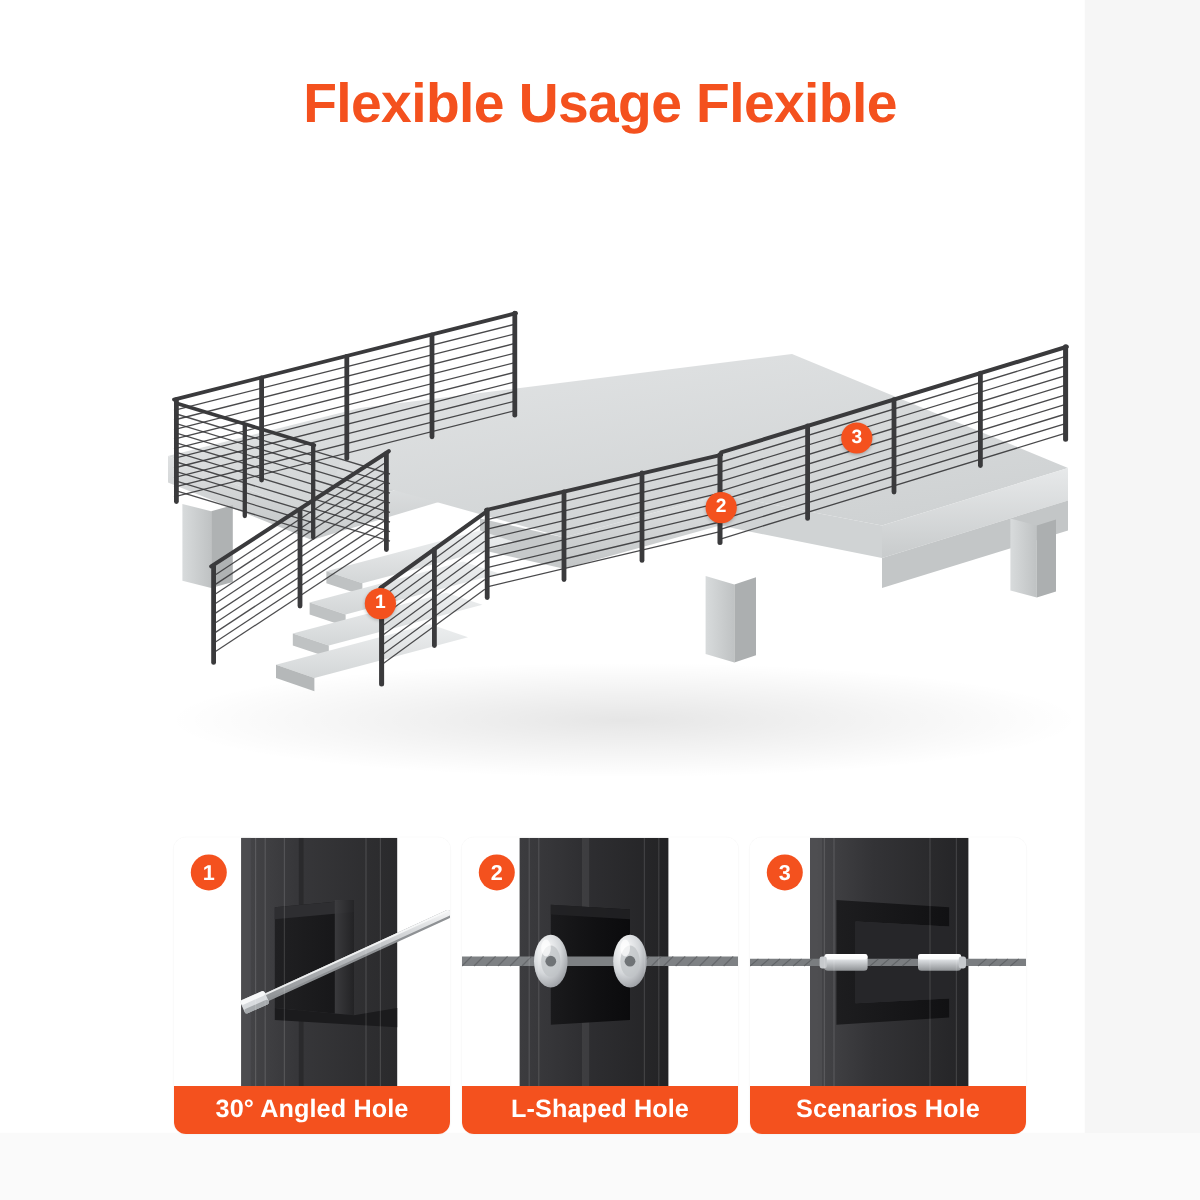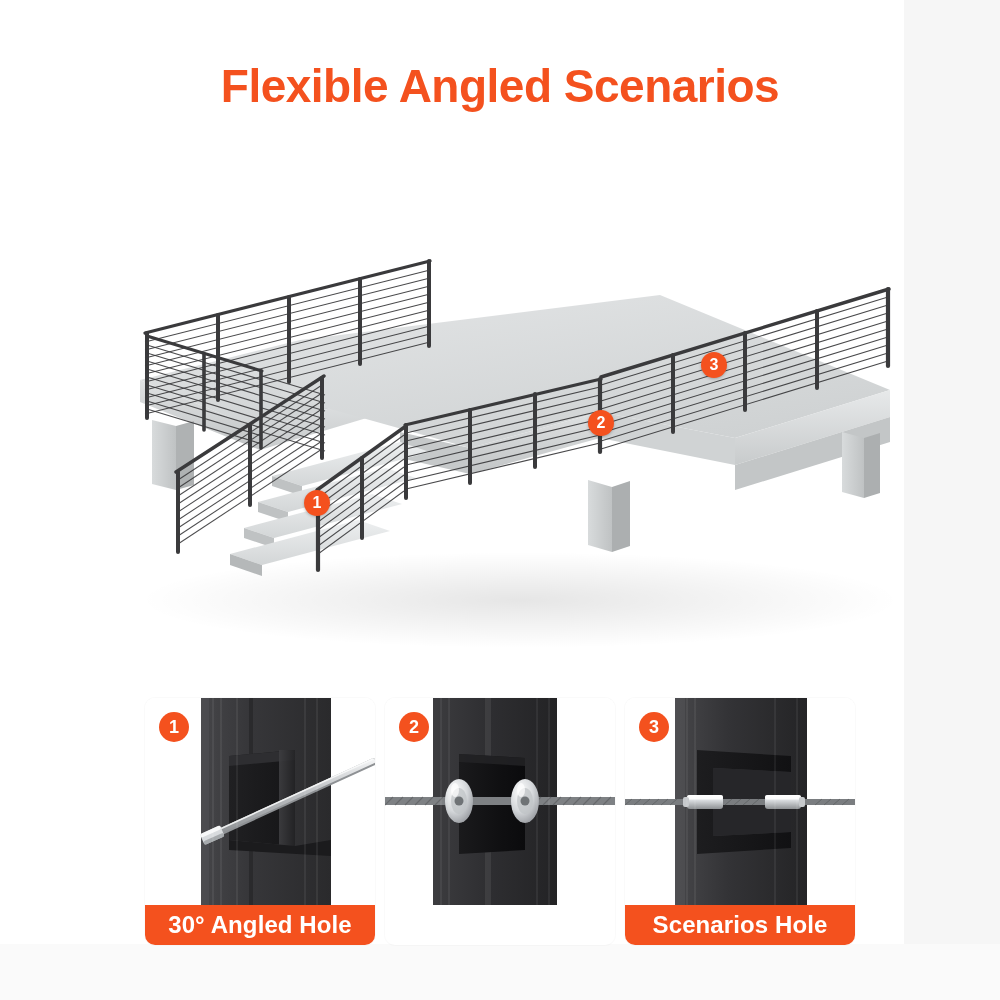--- a/index.html
+++ b/index.html
@@ -101,39 +101,39 @@
     background: #ffffff;
   }
   .card-photo svg { display: block; }
   .card .badge-card { left: 14px; top: 14px; z-index: 5; }
   .card-label {
     position: absolute;
     left: 0; right: 0; bottom: 0;
     height: 40px;
     background: #F4511E;
     color: #ffffff;
-    font-size: 24px;
+    font-size: 21px;
     font-weight: bold;
     display: flex;
     align-items: center;
     justify-content: center;
     letter-spacing: 0.1px;
     white-space: nowrap;
     text-align: right;
   }
 </style>
 </head>
 <body>
 
 <div id="page">
 
   <div class="bg-right"></div>
   <div class="bg-bottom"></div>
 
-  <div class="title">Flexible Angled Scenarios</div>
+  <div class="title">Flexible Usage Flexible</div>
 
   <div class="hero">
     <svg width="1000" height="480" viewBox="0 0 1000 480">
       <defs>
         <linearGradient id="deckTop" x1="0" y1="0" x2="0.6" y2="1">
           <stop offset="0%" stop-color="#E2E4E5"></stop>
           <stop offset="100%" stop-color="#CFD2D3"></stop>
         </linearGradient>
         <linearGradient id="fasciaR" x1="0" y1="0" x2="0" y2="1">
           <stop offset="0%" stop-color="#E7E9EA"></stop>
@@ -456,20 +456,21 @@
           </g>
           <g opacity="0.12" stroke="#FFFFFF" stroke-width="1">
             <line x1="56" y1="0" x2="56" y2="207"></line>
             <line x1="64" y1="0" x2="64" y2="207"></line>
             <line x1="152" y1="0" x2="152" y2="207"></line>
             <line x1="164" y1="0" x2="164" y2="207"></line>
           </g>
         </svg>
       </div>
       <div class="badge badge-card">2</div>
+      <div class="card-label">L-Shaped Hole</div>
     </div>
 
     <div class="card">
       <div class="card-photo">
         <svg width="232" height="207" viewBox="0 0 232 207">
           <defs>
             <linearGradient id="p3a" x1="0" y1="0" x2="1" y2="0">
               <stop offset="0%" stop-color="#47474A"></stop>
               <stop offset="40%" stop-color="#333336"></stop>
               <stop offset="100%" stop-color="#242426"></stop>

